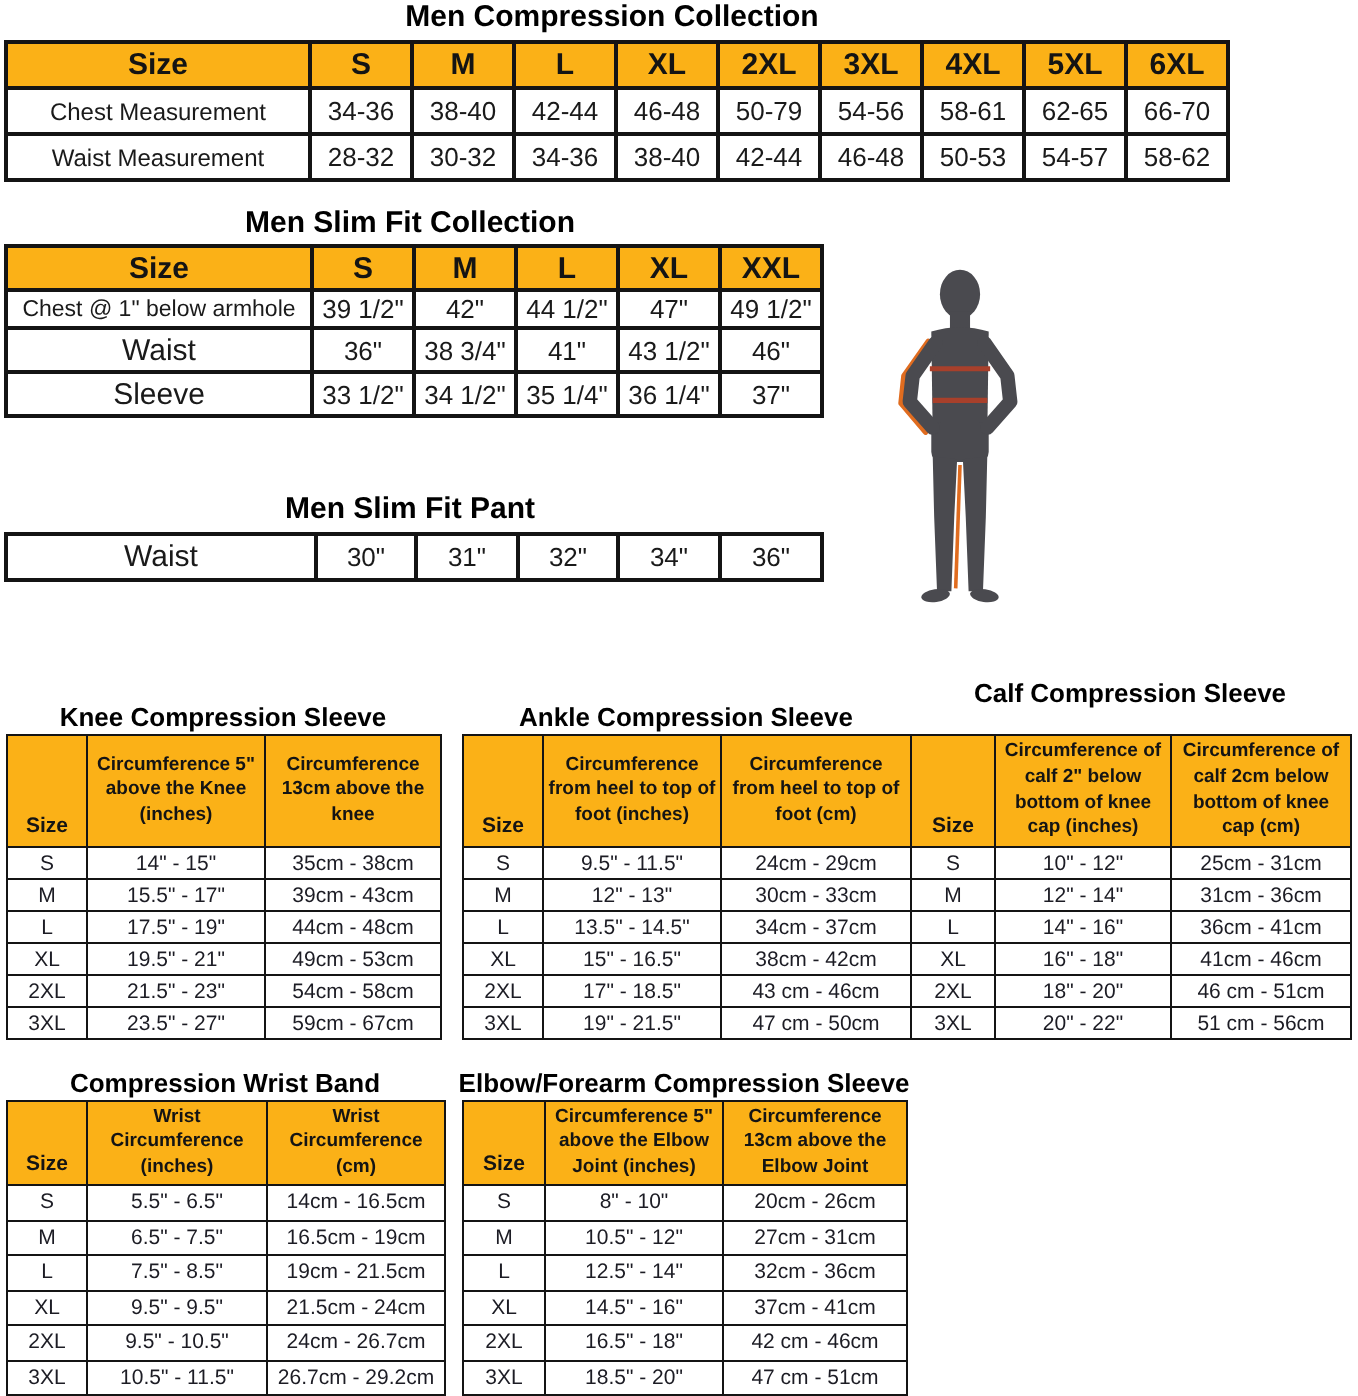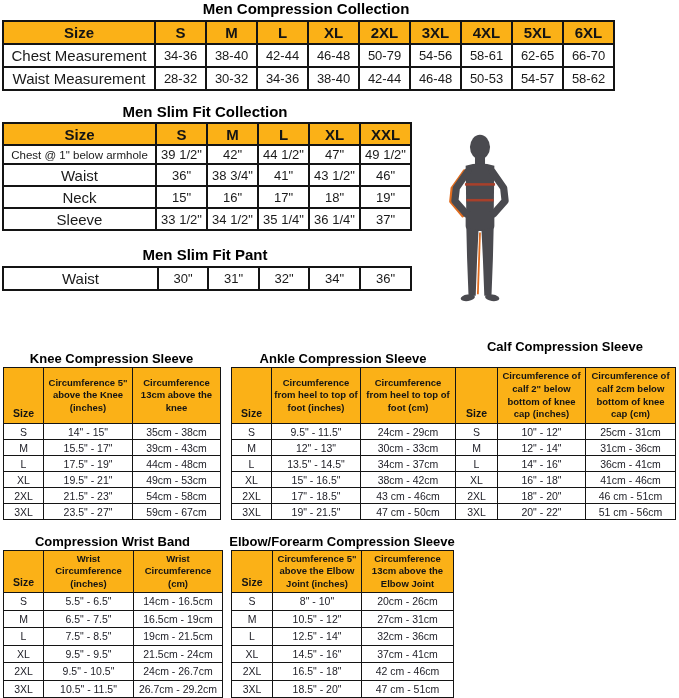--- a/index.html
+++ b/index.html
@@ -11,21 +11,21 @@
   .t{border-collapse:collapse;table-layout:fixed;background:#fff}
   .t td,.t th{border:1.5px solid #141414;text-align:center;vertical-align:middle;
               padding:0;overflow:hidden}
   .big td,.big th{border-width:2px}
   .hdr{background:#FBB117;color:#141414}
   th.hdr{font-weight:bold}
   .lbl{text-align:left;padding-left:5px}
   
   #t1 tr{height:23px}
   #t1 th{font-size:15px}
-  #t1 .lbl{font-size:15px}
+  #t1 .lbl{font-size:12px}
   #t1 .val{font-size:13px}
   #t2 tr{height:22px}
   #t2 tr.r-sm{height:19px}
   #t2 th{font-size:15px}
   #t2 .lbl{font-size:15px}
   #t2 .lbl.sm{font-size:11.5px}
   #t2 .val{font-size:13px}
   #t3 tr{height:23px}
   #t3 .lbl{font-size:15px}
   #t3 .val{font-size:13px}
@@ -133,28 +133,20 @@
     </tr>
     <tr>
       <td class="lbl">Waist</td>
       <td class="val">36"</td>
       <td class="val">38 3/4"</td>
       <td class="val">41"</td>
       <td class="val">43 1/2"</td>
       <td class="val">46"</td>
     </tr>
     <tr>
-      <td class="lbl">Neck</td>
-      <td class="val">15"</td>
-      <td class="val">16"</td>
-      <td class="val">17"</td>
-      <td class="val">18"</td>
-      <td class="val">19"</td>
-    </tr>
-    <tr>
       <td class="lbl">Sleeve</td>
       <td class="val">33 1/2"</td>
       <td class="val">34 1/2"</td>
       <td class="val">35 1/4"</td>
       <td class="val">36 1/4"</td>
       <td class="val">37"</td>
     </tr>
   </tbody>
 </table>
 

